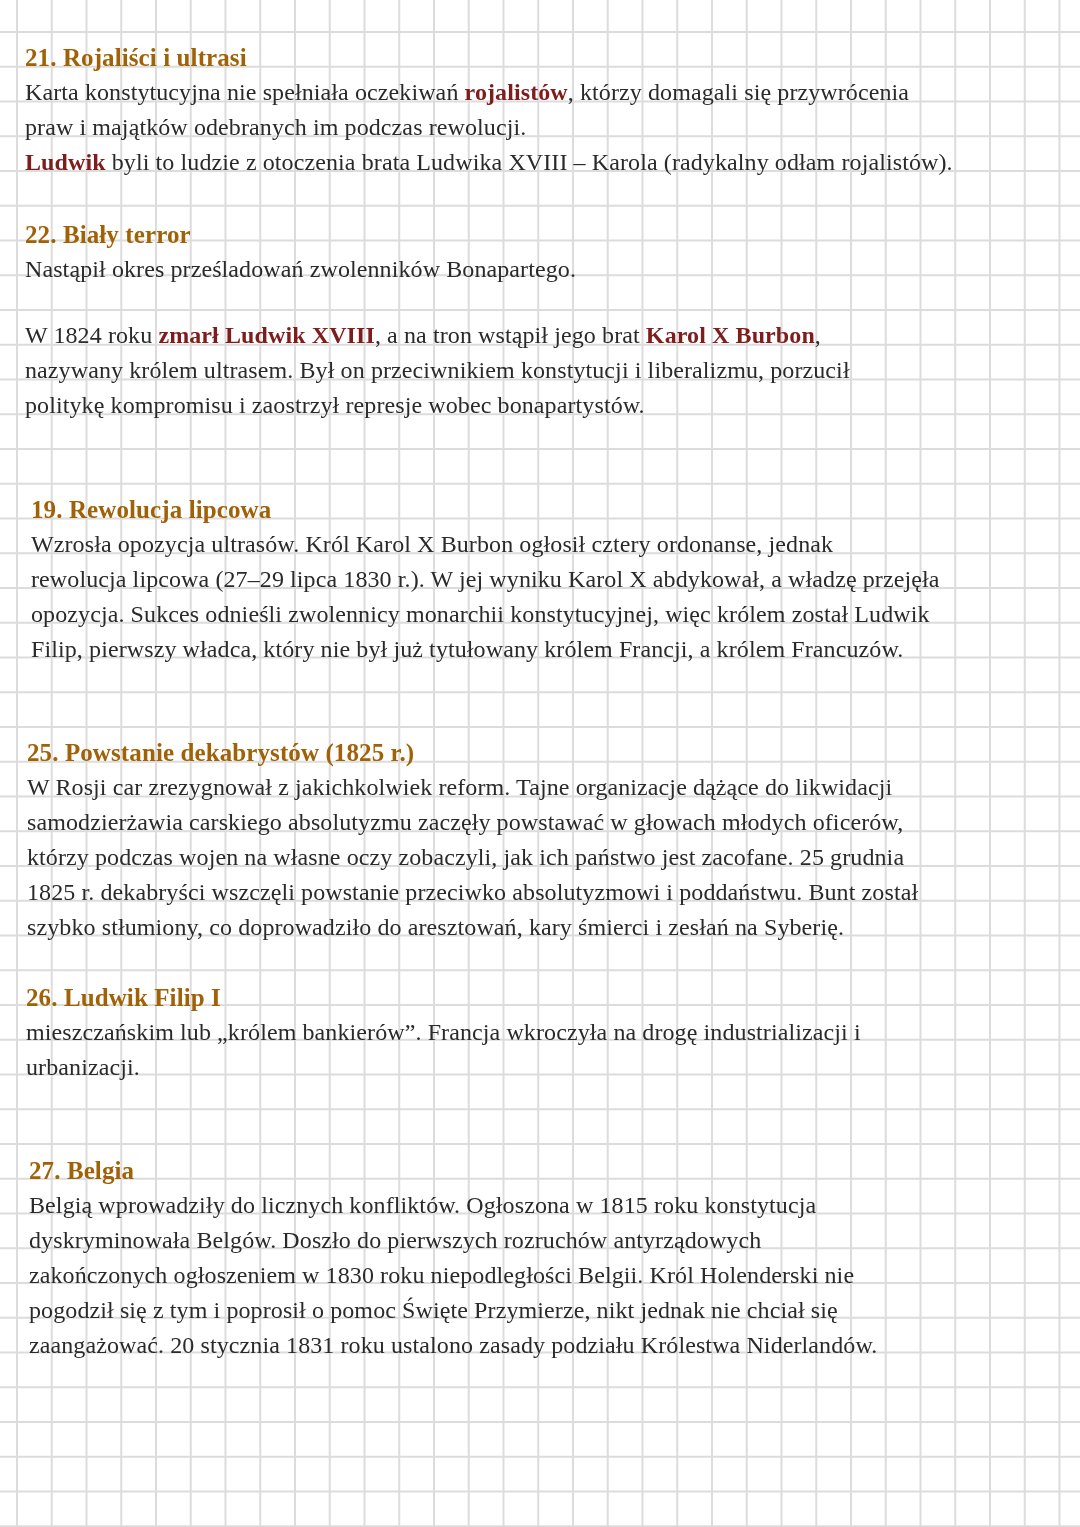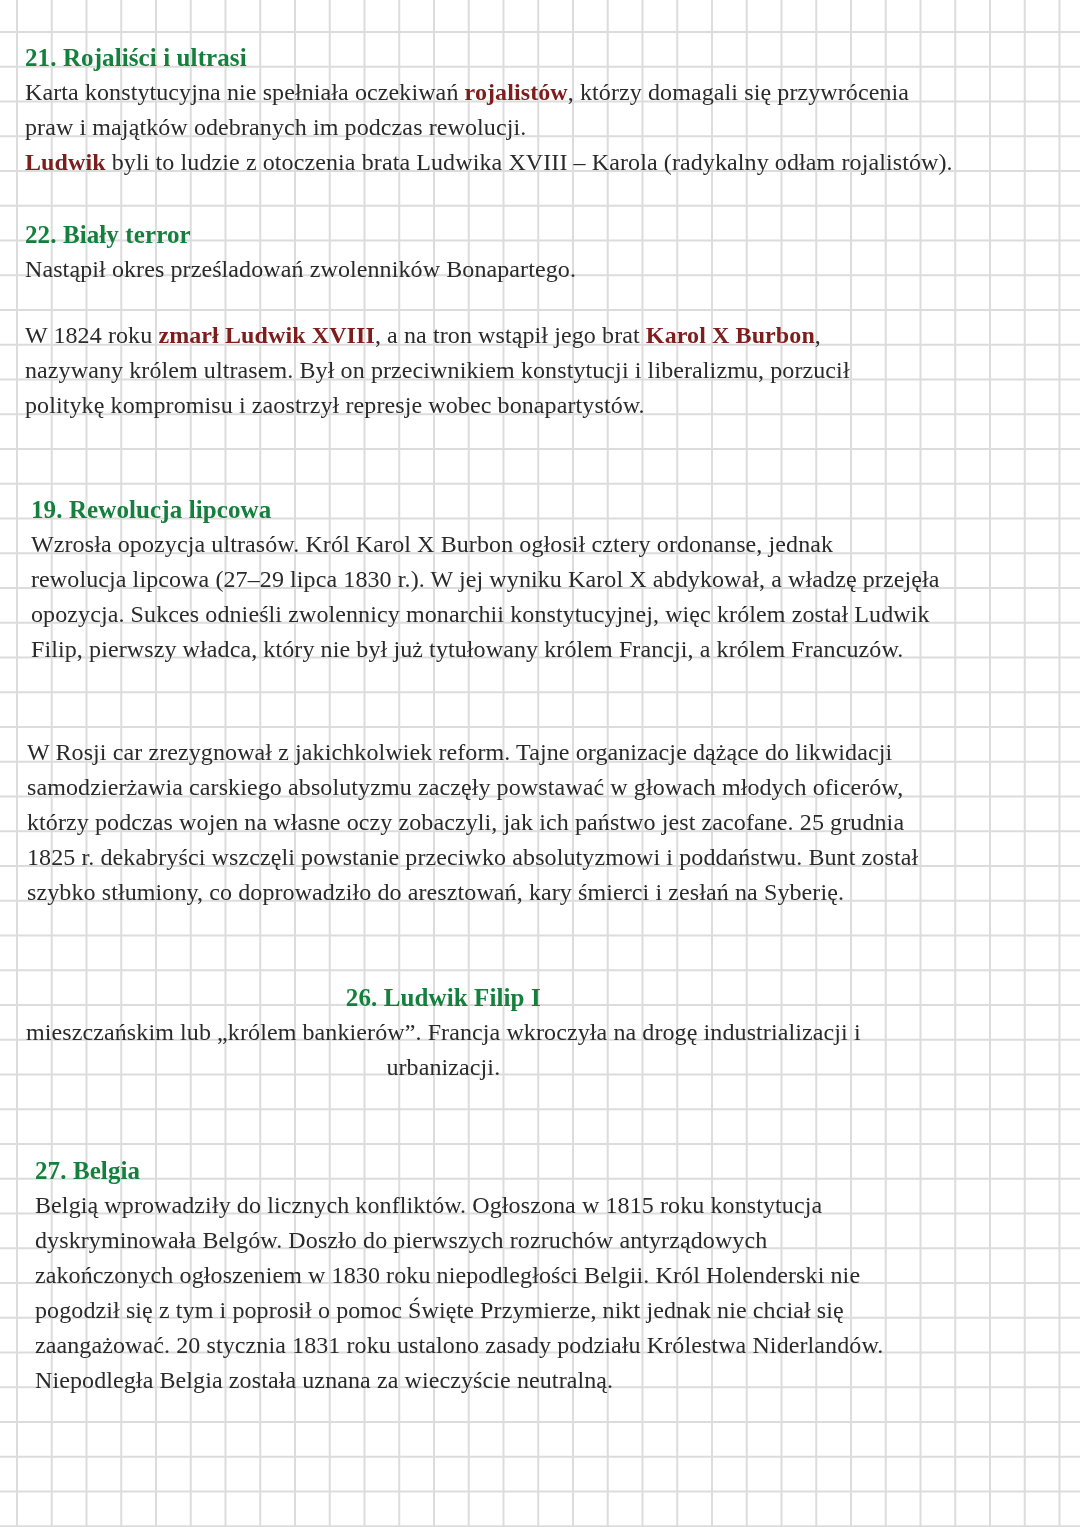--- a/index.html
+++ b/index.html
@@ -21,21 +21,21 @@
     position: absolute;
     font-size: 24px;
     line-height: 35px;
     letter-spacing: 0.1px;
   }
   .section h2 {
     margin: 0;
     font-size: 25px;
     line-height: 35px;
     font-weight: bold;
-    color: #15803d;
+    color: #a16207;
   }
   .section p {
     margin: 0;
     white-space: pre;
   }
   .section p .b { font-weight: bold; color: #7f1d1d; }
 </style>
 </head>
 <body>
 
@@ -59,34 +59,34 @@
 
 <div class="section" style="left:31px; top:492px;">
   <h2>19. Rewolucja lipcowa</h2>
   <p><span>Wzrosła opozycja ultrasów. Król Karol X Burbon ogłosił cztery ordonanse, jednak</span></p>
   <p><span>rewolucja lipcowa (27–29 lipca 1830 r.). W jej wyniku Karol X abdykował, a władzę przejęła</span></p>
   <p><span>opozycja. Sukces odnieśli zwolennicy monarchii konstytucyjnej, więc królem został Ludwik</span></p>
   <p><span>Filip, pierwszy władca, który nie był już tytułowany królem Francji, a królem Francuzów.</span></p>
 </div>
 
 <div class="section" style="left:27px; top:735px;">
+  <h2>25. Powstanie dekabrystów (1825 r.)</h2>
   <p><span>W Rosji car zrezygnował z jakichkolwiek reform. Tajne organizacje dążące do likwidacji</span></p>
   <p><span>samodzierżawia carskiego absolutyzmu zaczęły powstawać w głowach młodych oficerów,</span></p>
   <p><span>którzy podczas wojen na własne oczy zobaczyli, jak ich państwo jest zacofane. 25 grudnia</span></p>
   <p><span>1825 r. dekabryści wszczęli powstanie przeciwko absolutyzmowi i poddaństwu. Bunt został</span></p>
   <p><span>szybko stłumiony, co doprowadziło do aresztowań, kary śmierci i zesłań na Syberię.</span></p>
 </div>
 
-<div class="section" style="left:26px; top:980px;text-align:center;">
+<div class="section" style="left:26px; top:980px;">
   <h2>26. Ludwik Filip I</h2>
   <p><span>mieszczańskim lub „królem bankierów”. Francja wkroczyła na drogę industrializacji i</span></p>
   <p><span>urbanizacji.</span></p>
 </div>
 
-<div class="section" style="left:35px; top:1153px;">
+<div class="section" style="left:29px; top:1153px;">
   <h2>27. Belgia</h2>
   <p><span>Belgią wprowadziły do licznych konfliktów. Ogłoszona w 1815 roku konstytucja</span></p>
   <p><span>dyskryminowała Belgów. Doszło do pierwszych rozruchów antyrządowych</span></p>
   <p><span>zakończonych ogłoszeniem w 1830 roku niepodległości Belgii. Król Holenderski nie</span></p>
   <p><span>pogodził się z tym i poprosił o pomoc Święte Przymierze, nikt jednak nie chciał się</span></p>
   <p><span>zaangażować. 20 stycznia 1831 roku ustalono zasady podziału Królestwa Niderlandów.</span></p>
-  <p><span>Niepodległa Belgia została uznana za wieczyście neutralną.</span></p>
 </div>
 
 </body></html>

